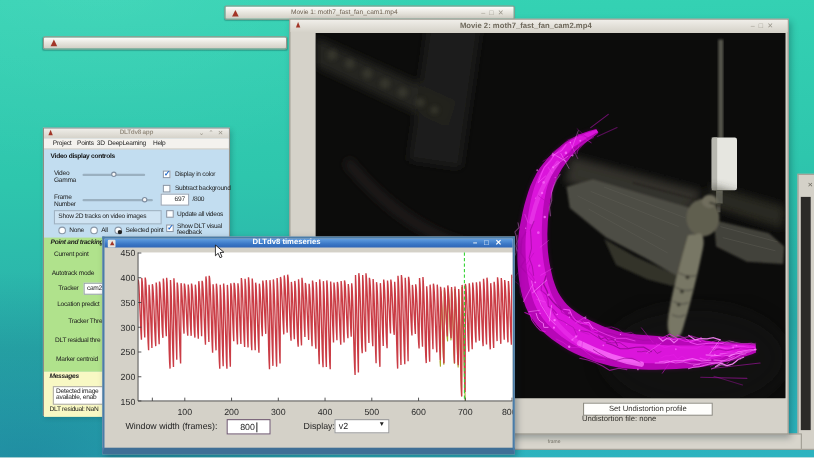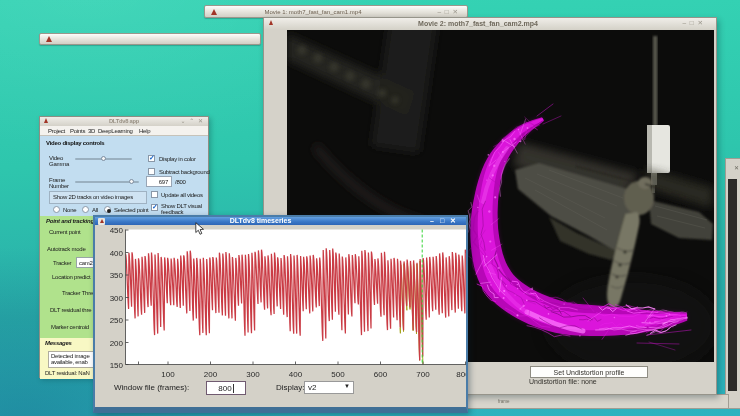--- a/index.html
+++ b/index.html
@@ -378,21 +378,21 @@
    <text x="73" y="160" text-anchor="middle">100</text>
    <text x="115.5" y="160" text-anchor="middle">200</text>
    <text x="158" y="160" text-anchor="middle">300</text>
    <text x="200.5" y="160" text-anchor="middle">400</text>
    <text x="243" y="160" text-anchor="middle">500</text>
    <text x="285.5" y="160" text-anchor="middle">600</text>
    <text x="328" y="160" text-anchor="middle">700</text>
    <text x="368" y="160" text-anchor="middle">800</text>
   </g>
  </svg>
- <div class="abs" style="left:19px;top:166px;font-size:8px;color:#222">Window file (frames):</div>
+ <div class="abs" style="left:19px;top:166px;font-size:8px;color:#222">Window width (frames):</div>
  <div class="abs" style="left:111px;top:164px;width:40px;height:14px;background:#fff;border:1px solid #705a70;font-size:8px;color:#222;text-align:center;line-height:13px">800<span style="border-left:1px solid #333;margin-left:1px"></span></div>
  <div class="abs" style="left:181px;top:166px;font-size:8px;color:#222">Display:</div>
  <div class="abs" style="left:209px;top:164px;width:50px;height:13px;background:#fff;border:1px solid #999;font-size:8px;color:#222">
         <span style="position:absolute;left:3px;top:1px">v2</span>
         <span style="position:absolute;right:3px;top:1px;color:#222;font-size:6px">▼</span>
       </div>
 </div>
 
 <svg class="abs" style="left:195px;top:222px" width="10" height="14" viewBox="0 0 14 20">
  <polygon points="1,1 1,15 4.6,11.8 7,17.5 9.6,16.4 7.2,10.8 12,10.4" fill="#fff" stroke="#111" stroke-width="1.1"></polygon>

